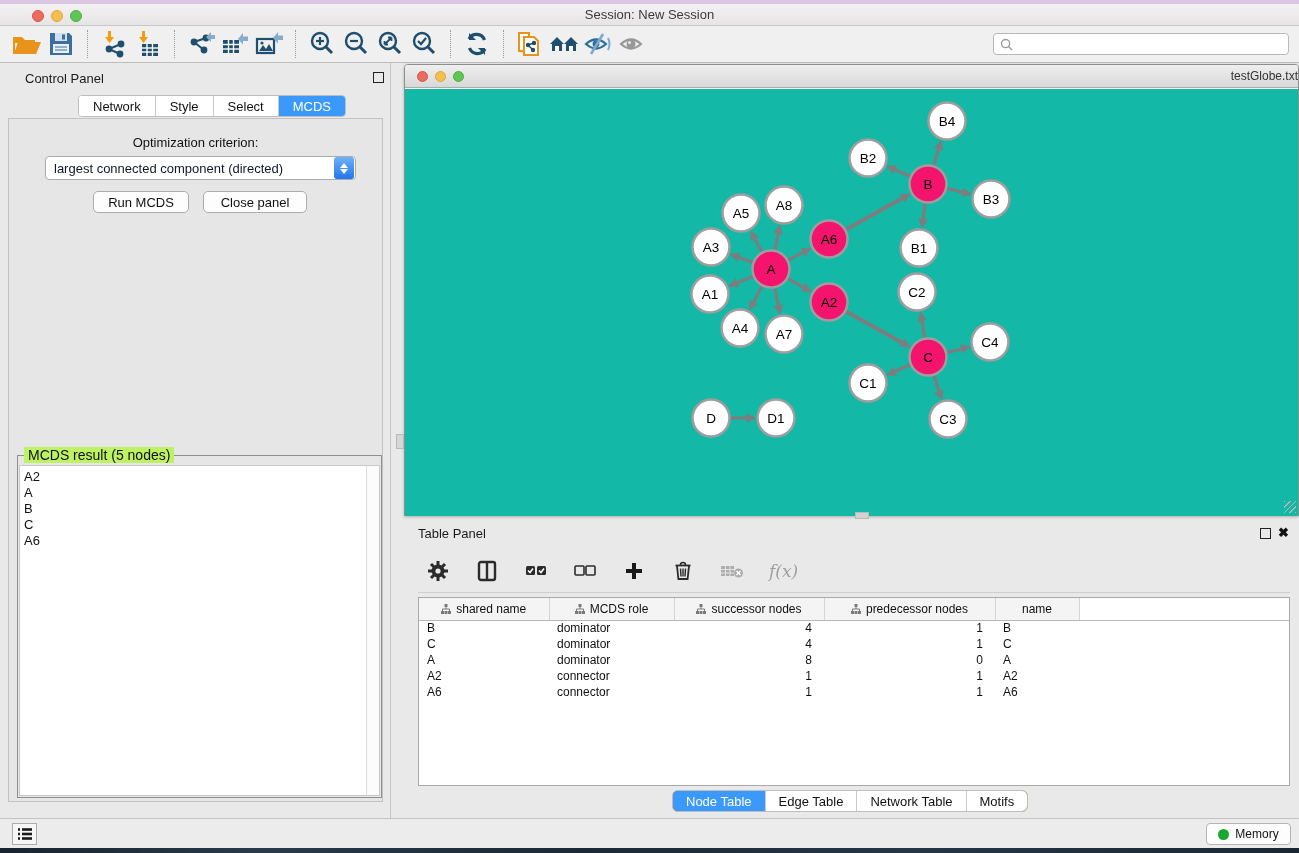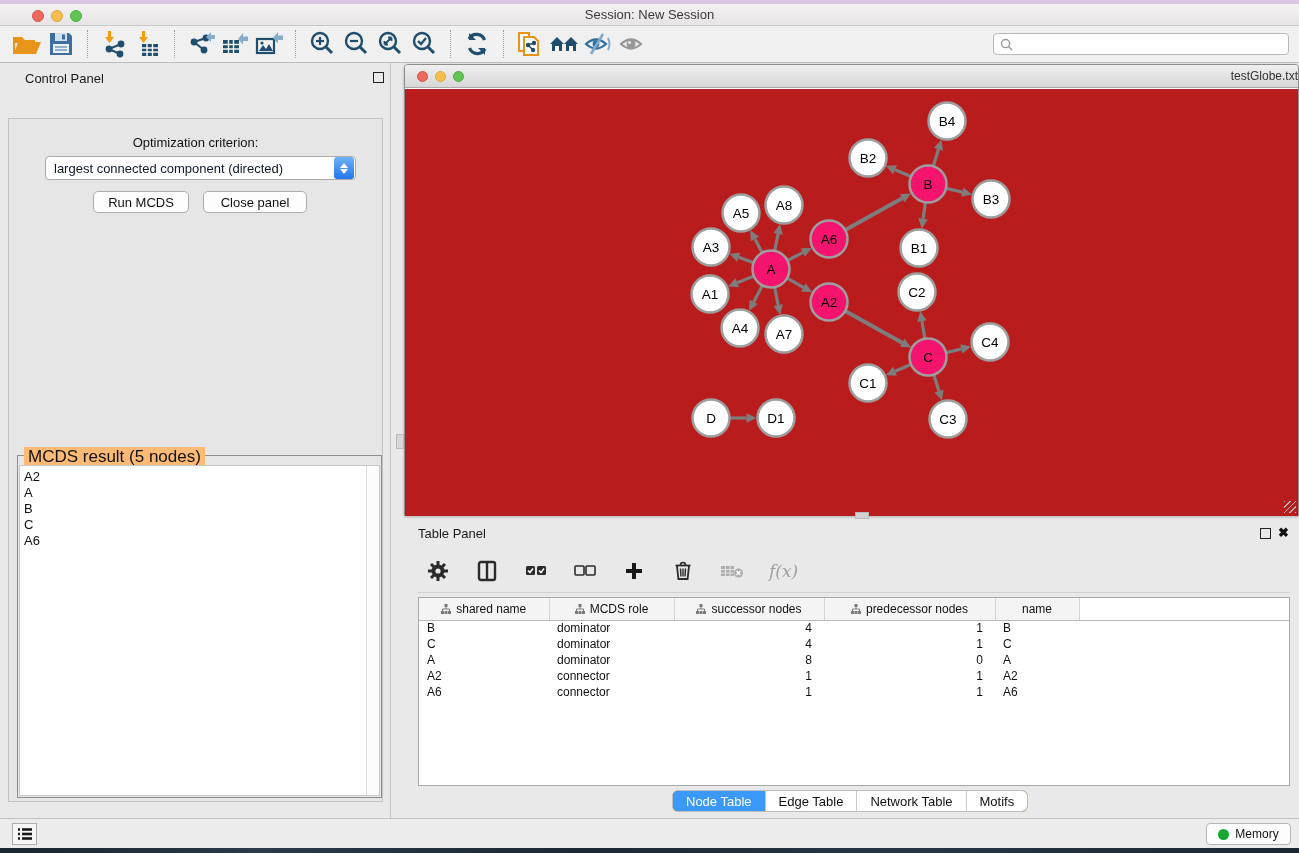--- a/index.html
+++ b/index.html
@@ -51,41 +51,41 @@
     align-items:center; justify-content:center; gap:1px; }
   .chev { width:0; height:0; border-left:4px solid transparent; border-right:4px solid transparent; }
   .chev.up { border-bottom:5px solid #fff; }
   .chev.down { border-top:5px solid #fff; }
   .cp-btn { position:absolute; top:72px; height:22px; background:#FDFDFD; border:1px solid #ACACAC;
     border-radius:5px; font-size:13px; color:#111; display:flex; align-items:center; justify-content:center; }
   #run-btn { left:84px; width:96px; }
   #closepanel-btn { left:194px; width:104px; }
   #result-group { position:absolute; left:8px; top:336px; width:365px; height:343px;
     border:1px solid #8F8F8F; }
-  #result-legend { position:absolute; left:6px; top:-9px; background:#fdba74; padding:0 4px;
-    font-size:17px; color:#111; }
+  #result-legend { position:absolute; left:6px; top:-9px; background:#bef264; padding:0 4px;
+    font-size:14px; color:#111; }
   #result-list { position:absolute; left:1px; top:9px; width:361px; height:331px; background:#fff;
     border:1px solid #C9C9C9; overflow:hidden; }
   #result-scroll { position:absolute; right:0; top:0; width:13px; height:100%;
     background:#FCFCFC; border-left:1px solid #DDD; }
   .result-item { font-size:13px; color:#111; line-height:16px; padding-left:4px; }
 
   
   #workspace { left:391px; top:63px; width:908px; height:755px; background:#E9E9E9; }
 
   
   #net-window { position:absolute; left:13px; top:1px; width:895px; height:452px;
     border:1px solid #8E8E8E; border-radius:4px 4px 0 0; background:#fff;
     box-shadow:0 1px 3px rgba(0,0,0,0.25); }
   #net-titlebar { position:absolute; left:0; top:0; width:100%; height:23px;
     background:linear-gradient(#EFEFEF,#D8D8D8); border-bottom:1px solid #ABABAB;
     border-radius:3px 3px 0 0; }
   .tl2 { position:absolute; width:11px; height:11px; border-radius:50%; top:6px; }
   #net-title { width:100%; text-align:right; font-size:12px; color:#333; line-height:22px; }
-  #net-canvas { position:absolute; left:0; top:24px; width:893px; height:427px; background:#b91c1c; overflow:hidden; }
+  #net-canvas { position:absolute; left:0; top:24px; width:893px; height:427px; background:#14b8a6; overflow:hidden; }
   #resize-grip { position:absolute; right:2px; bottom:2px; width:12px; height:12px;
     background:repeating-linear-gradient(135deg,#B5B5B5 0 1px,transparent 1px 4px); }
   #left-thumb { position:absolute; left:-9px; top:369px; width:8px; height:15px;
     background:#D6D6D6; border:1px solid #B9B9B9; }
   #bottom-thumb { position:absolute; left:450px; bottom:-4px; width:14px; height:7px;
     background:#D2D2D2; border:1px solid #B9B9B9; }
 
   
   #table-panel { position:absolute; left:13px; top:457px; width:886px; height:298px; }
   #tp-title { position:absolute; left:14px; top:6px; font-size:13px; color:#1B1B1B; }
@@ -280,20 +280,26 @@
       <line x1="9.2" y1="9.2" x2="13" y2="13" stroke="#9B9B9B" stroke-width="1.5"></line>
     </svg>
   <input placeholder="" style="">
 </div>
 
 <div id="control-panel" class="abs">
   <div id="cp-header">
     <span id="cp-title">Control Panel</span>
     <span class="float-icon" style="left:361px"></span>
     <span class="close-icon" style="left:379px">✖</span>
+  </div>
+  <div id="cp-tabs">
+    <div class="cp-tab">Network</div>
+    <div class="cp-tab">Style</div>
+    <div class="cp-tab">Select</div>
+    <div class="cp-tab active">MCDS</div>
   </div>
   <div id="cp-box">
     <div id="opt-label">Optimization criterion:</div>
     <div id="criterion-select">
       <span id="criterion-value">largest connected component (directed)</span>
       <span id="criterion-stepper">
         <span class="chev up"></span>
           <span class="chev down"></span>
       </span>
     </div>

